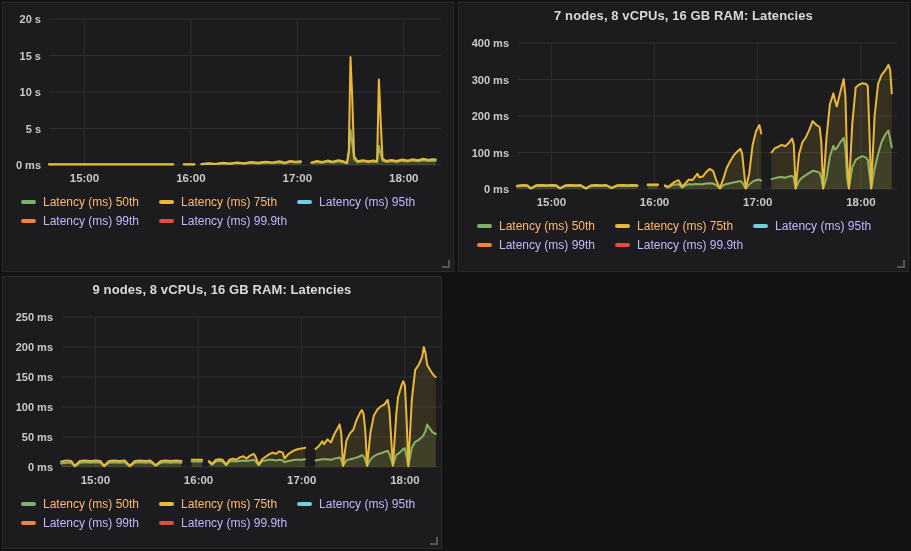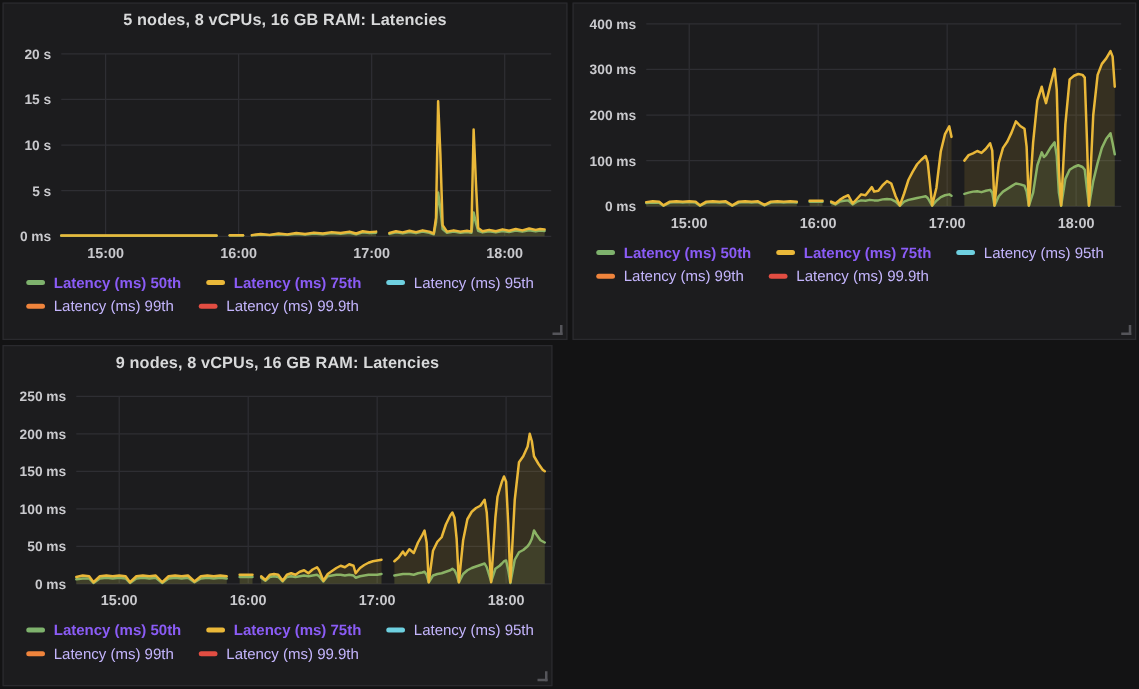--- a/index.html
+++ b/index.html
@@ -18,35 +18,32 @@
   .panel-header{
     height:24px;display:flex;align-items:center;justify-content:center;
     cursor:move;
   }
   .panel-title{font-size:13px;font-weight:bold;color:#d8d9da;letter-spacing:.1px}
   svg.chart{display:block;margin-left:2px}
   .legend{padding:3px 8px 0 18px;font-size:12px}
   .legend-row{display:flex;gap:20px;height:19px;align-items:center}
   .legend-item{display:flex;align-items:center;gap:7px;cursor:pointer;white-space:nowrap}
   .swatch{width:15px;height:4px;border-radius:2px;display:inline-block}
-  .legend-label.active{color:#8b5cf6;font-weight:bold}
+  .legend-label.active{color:#fdba74;font-weight:normal}
   .legend-label.inactive{color:#c4b5fd}
   .resize-handle{
     position:absolute;right:3px;bottom:3px;width:6px;height:6px;
     border-right:2px solid #55555a;border-bottom:2px solid #55555a;
     cursor:nwse-resize;
   }
 </style>
 </head>
 <body>
 
 <div class="panel" id="panel-0">
-  <div class="panel-header">
-    <span class="panel-title">5 nodes, 8 vCPUs, 16 GB RAM: Latencies</span>
-  </div>
   <svg class="chart" width="444" height="186">
       <line x1="44" y1="16" x2="436" y2="16" stroke="#2e2e33" stroke-width="1"></line>
       <text x="36" y="20" text-anchor="end" fill="#c9c9cd" font-size="11" font-weight="bold">20 s</text>
       <line x1="44" y1="52.5" x2="436" y2="52.5" stroke="#2e2e33" stroke-width="1"></line>
       <text x="36" y="56.5" text-anchor="end" fill="#c9c9cd" font-size="11" font-weight="bold">15 s</text>
       <line x1="44" y1="89" x2="436" y2="89" stroke="#2e2e33" stroke-width="1"></line>
       <text x="36" y="93" text-anchor="end" fill="#c9c9cd" font-size="11" font-weight="bold">10 s</text>
       <line x1="44" y1="125.5" x2="436" y2="125.5" stroke="#2e2e33" stroke-width="1"></line>
       <text x="36" y="129.5" text-anchor="end" fill="#c9c9cd" font-size="11" font-weight="bold">5 s</text>
       <line x1="44" y1="162" x2="436" y2="162" stroke="#2e2e33" stroke-width="1"></line>
@@ -99,20 +96,23 @@
         <span class="legend-item">
           <span class="swatch" style="background: rgb(226, 77, 66);"></span>
           <span class="legend-label inactive">Latency (ms) 99.9th</span>
         </span>
       </div>
     </div>
   <div class="resize-handle"></div>
 </div>
 
 <div class="panel" id="panel-1">
+  <div class="panel-header">
+    <span class="panel-title">7 nodes, 8 vCPUs, 16 GB RAM: Latencies</span>
+  </div>
   <svg class="chart" width="444" height="186">
       <line x1="56" y1="16" x2="436" y2="16" stroke="#2e2e33" stroke-width="1"></line>
       <text x="48" y="20" text-anchor="end" fill="#c9c9cd" font-size="11" font-weight="bold">400 ms</text>
       <line x1="56" y1="52.5" x2="436" y2="52.5" stroke="#2e2e33" stroke-width="1"></line>
       <text x="48" y="56.5" text-anchor="end" fill="#c9c9cd" font-size="11" font-weight="bold">300 ms</text>
       <line x1="56" y1="89" x2="436" y2="89" stroke="#2e2e33" stroke-width="1"></line>
       <text x="48" y="93" text-anchor="end" fill="#c9c9cd" font-size="11" font-weight="bold">200 ms</text>
       <line x1="56" y1="125.5" x2="436" y2="125.5" stroke="#2e2e33" stroke-width="1"></line>
       <text x="48" y="129.5" text-anchor="end" fill="#c9c9cd" font-size="11" font-weight="bold">100 ms</text>
       <line x1="56" y1="162" x2="436" y2="162" stroke="#2e2e33" stroke-width="1"></line>

